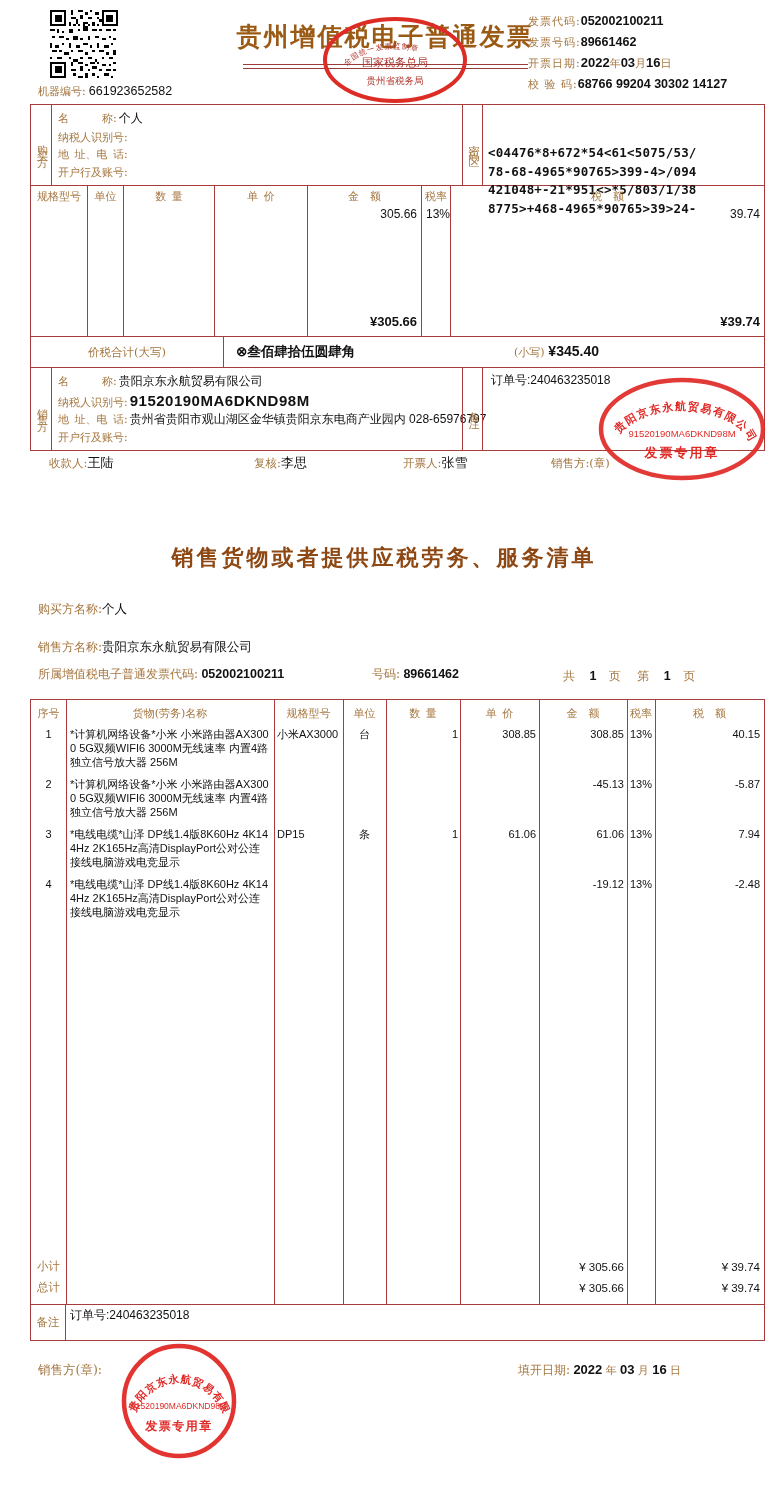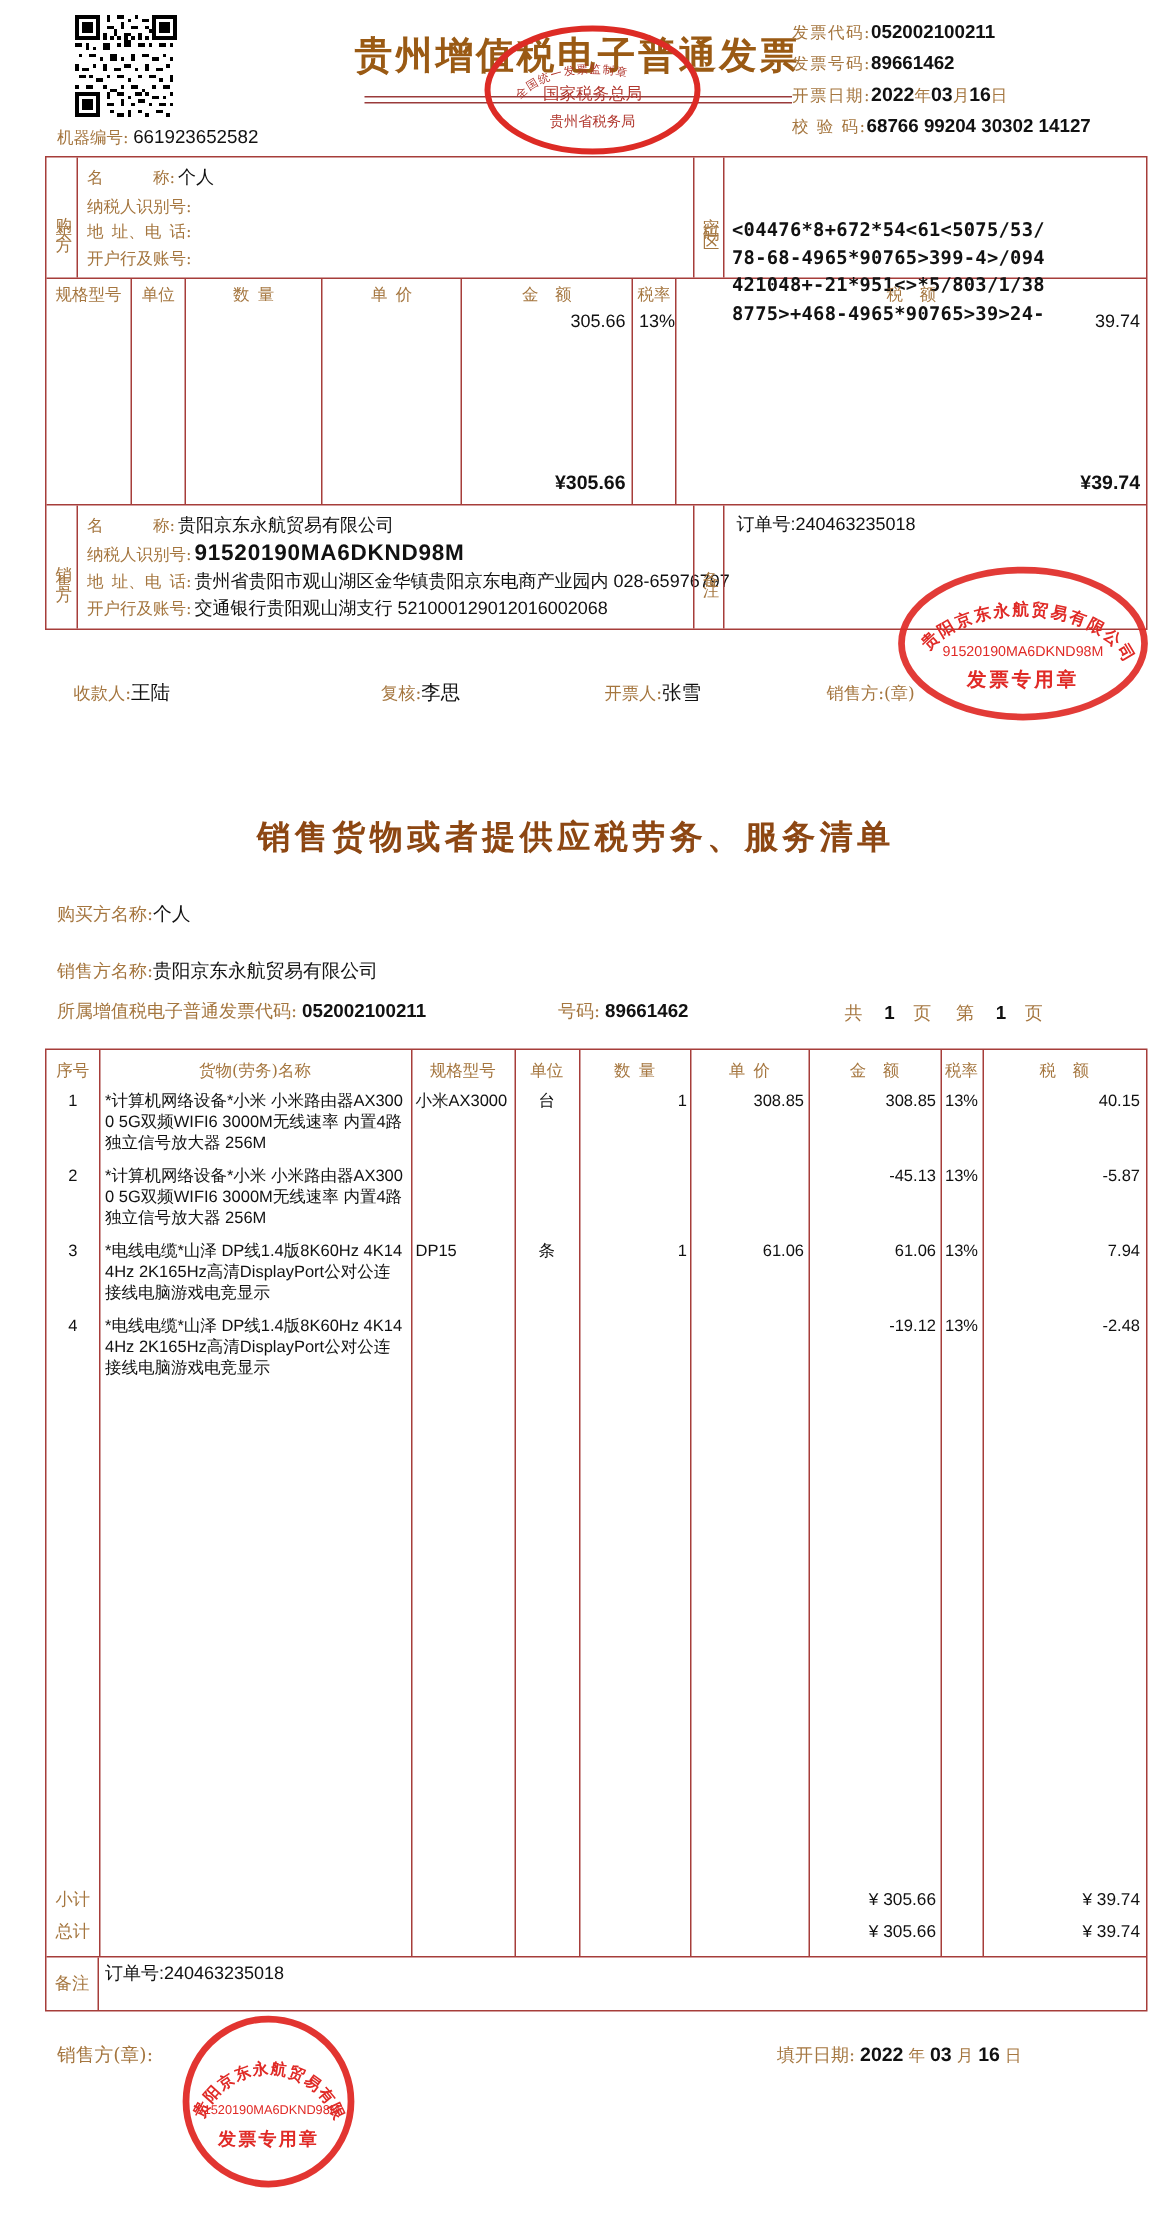--- a/index.html
+++ b/index.html
@@ -238,41 +238,50 @@
       <div class="ghead">税率</div>
       <div class="gval" style="text-align:center;">13%</div>
     </div>
     <div class="gcol" style="flex:1;">
       <div class="ghead">税　额</div>
       <div class="gval num">39.74</div>
       <div class="gtotal num">¥39.74</div>
     </div>
   </div>
 
+  <div class="taxrow">
+    <div class="labcell">价税合计(大写)</div>
+    <div class="content">
+      <span class="capital">⊗叁佰肆拾伍圆肆角</span>
+      <span class="small-amt">
+        <span class="lbl">(小写)</span>
+        <span class="val">¥345.40</span>
+      </span>
+    </div>
+  </div>
 
   <div class="trow seller-row">
     <div class="side-cell">
       <span class="side-txt">销售方</span>
     </div>
     <div class="party-fields">
       <div class="pline">
           <span class="lbl">名　　　称:</span>
           <span class="val">贵阳京东永航贸易有限公司</span>
         </div>
       <div class="pline big">
           <span class="lbl">纳税人识别号:</span>
           <span class="val">91520190MA6DKND98M</span>
         </div>
       <div class="pline">
           <span class="lbl">地 址、电 话:</span>
           <span class="val">贵州省贵阳市观山湖区金华镇贵阳京东电商产业园内 028-65976797</span>
         </div>
       <div class="pline">
           <span class="lbl">开户行及账号:</span>
-          <span class="val">交通银行贵阳观山湖支行 521000129012016002068</span>
         </div>
     </div>
     <div class="pwd-side">
       <span class="side-txt">备注</span>
     </div>
     <div class="remark-area">订单号:240463235018</div>
   </div>
 </div>
 
 <svg class="abs stamp-oval" width="172" height="106" viewBox="0 0 172 106">

